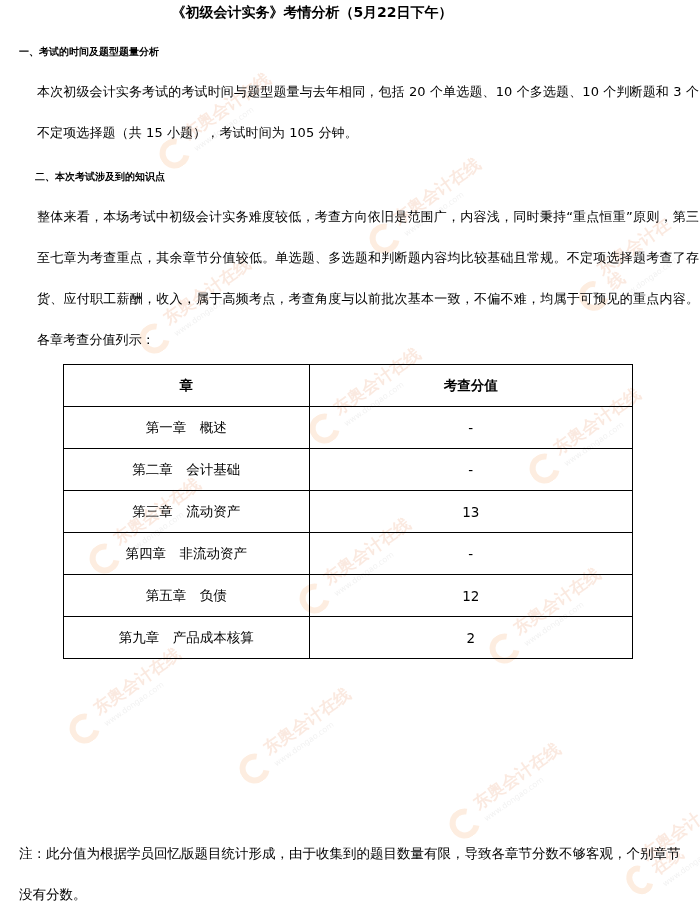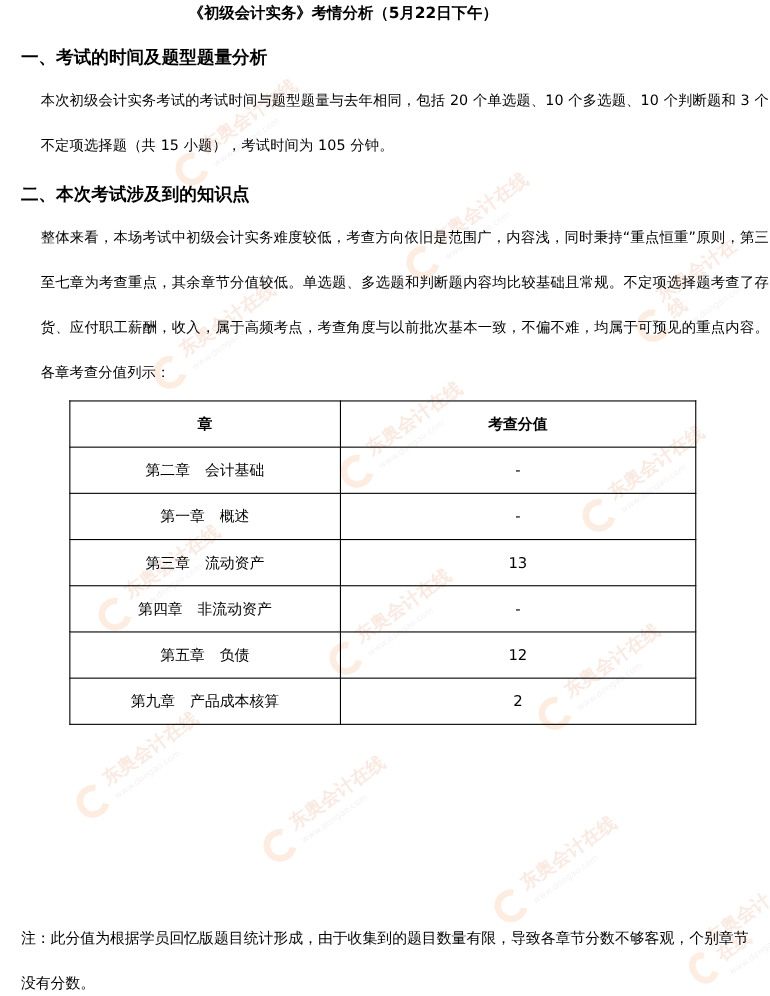--- a/index.html
+++ b/index.html
@@ -6,21 +6,21 @@
     body {
       width: 700px; height: 905px; background: #ffffff; position: relative; overflow: hidden;
       font-family: "DejaVu Sans", "Liberation Sans", sans-serif; color: #000;
     }
     .page { position: absolute; left: 0; top: 0; width: 700px; height: 905px; }
     .title {
       position: absolute; left: 0; width: 624px; top: 2px; text-align: center;
       font-size: 14px; font-weight: bold; line-height: 20px;
     }
     .h2 {
-      position: absolute; left: 19px; font-size: 16px; font-weight: bold; line-height: 20px;
+      position: absolute; left: 19px; font-size: 10px; font-weight: bold; line-height: 20px;
     }
     .para {
       position: absolute; left: 37px; width: 662px; font-size: 13px; line-height: 41px;
       text-align: justify; letter-spacing: 0.1px;
     }
     table.scores {
       position: absolute; left: 63px; top: 364px; width: 570px; border-collapse: collapse;
       font-size: 13.5px;
     }
     table.scores td, table.scores th {
@@ -99,41 +99,41 @@
   <div class="wm" style="left:620px; top:830px;">
     <span class="logo"></span>
     <span class="txt"><span>东奥会计在线</span><span class="url">www.dongao.com</span></span>
   </div>
 
   <div class="title">《初级会计实务》考情分析（5月22日下午）</div>
 
   <div class="h2" style="top:42px;">一、考试的时间及题型题量分析</div>
   <div class="para" style="top:71px;">本次初级会计实务考试的考试时间与题型题量与去年相同，包括 20 个单选题、10 个多选题、10 个判断题和 3 个不定项选择题（共 15 小题），考试时间为 105 分钟。</div>
 
-  <div class="h2" style="top:167px;">二、本次考试涉及到的知识点</div>
+  <div class="h2" style="top:167px;margin-left:16px;">二、本次考试涉及到的知识点</div>
   <div class="para" style="top:196px;">整体来看，本场考试中初级会计实务难度较低，考查方向依旧是范围广，内容浅，同时秉持“重点恒重”原则，第三至七章为考查重点，其余章节分值较低。单选题、多选题和判断题内容均比较基础且常规。不定项选择题考查了存货、应付职工薪酬，收入，属于高频考点，考查角度与以前批次基本一致，不偏不难，均属于可预见的重点内容。各章考查分值列示：</div>
 
   <table class="scores">
     <colgroup>
         <col class="c1">
         <col class="c2">
       </colgroup>
     <thead>
       <tr>
         <th>章</th>
         <th>考查分值</th>
       </tr>
     </thead>
     <tbody>
       <tr>
-        <td>第二章　会计基础</td>
+        <td>第一章　概述</td>
         <td>-</td>
       </tr>
       <tr>
-        <td>第一章　概述</td>
+        <td>第二章　会计基础</td>
         <td>-</td>
       </tr>
       <tr>
         <td>第三章　流动资产</td>
         <td>13</td>
       </tr>
       <tr>
         <td>第四章　非流动资产</td>
         <td>-</td>
       </tr>

